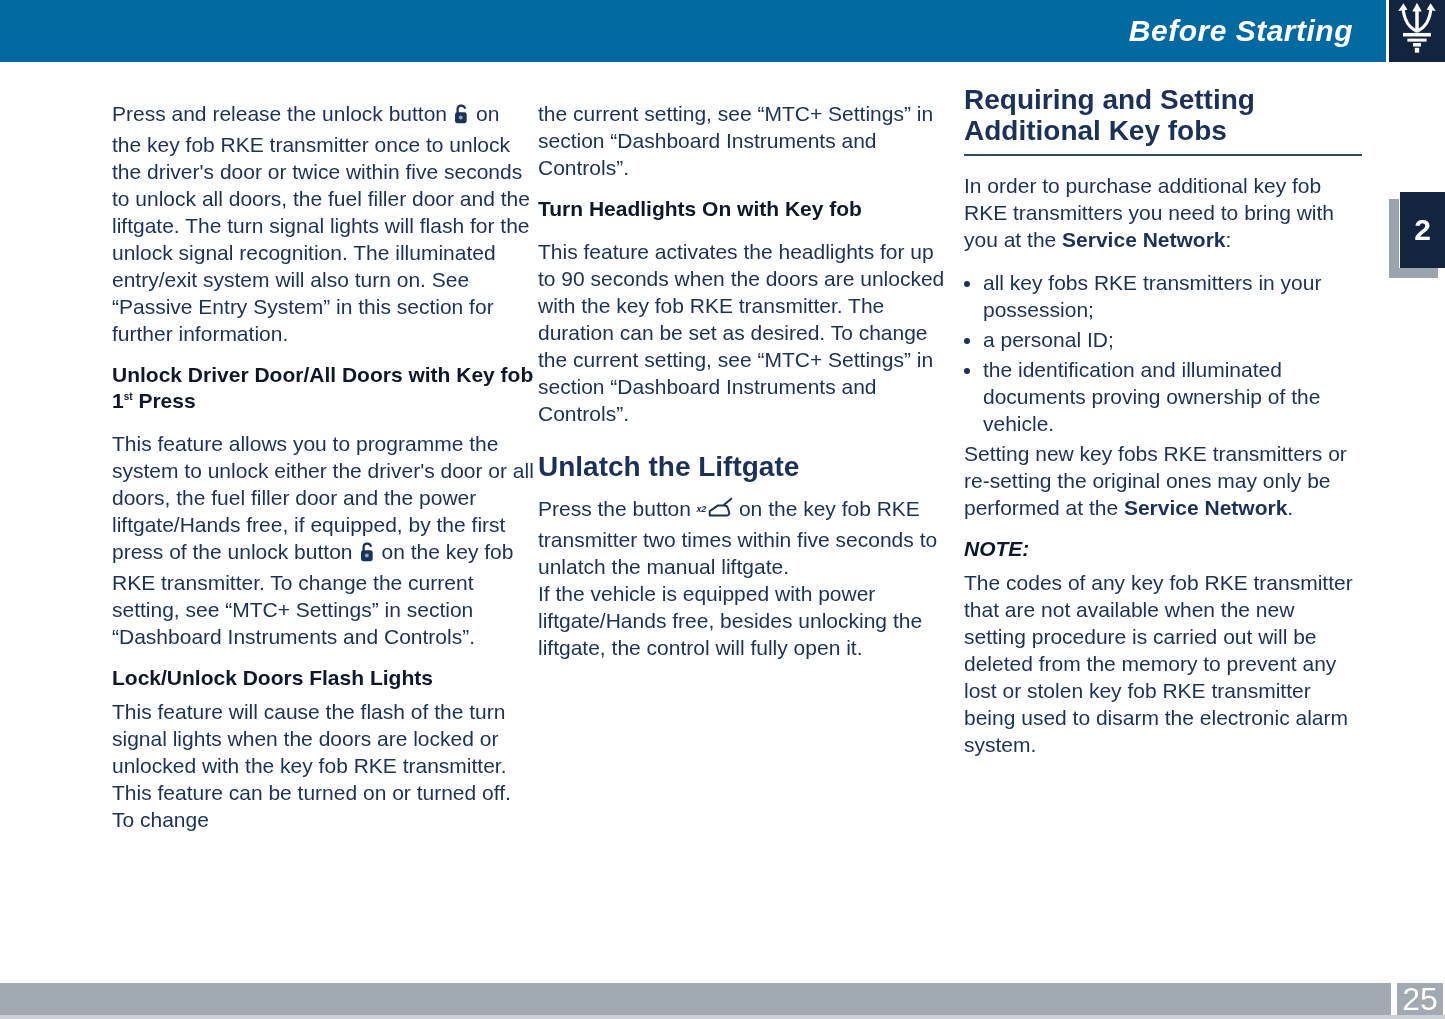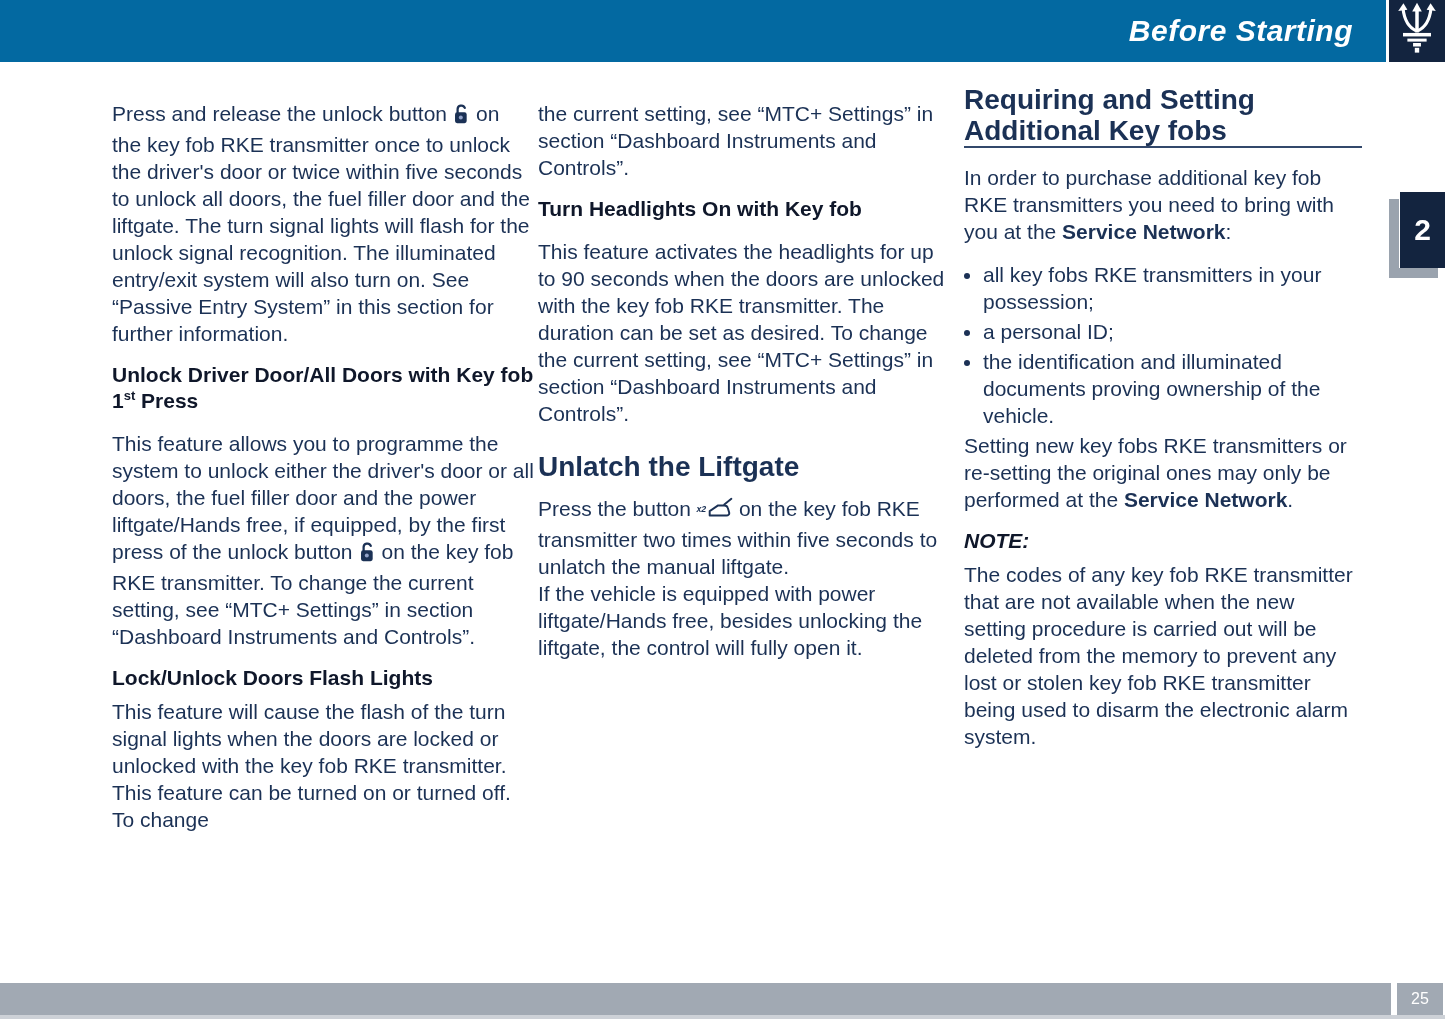--- a/index.html
+++ b/index.html
@@ -27,46 +27,46 @@
     background:#13243f; display:flex; align-items:center; justify-content:center;
   }
   
   .col { position:absolute; top:84px; font-size:21px; line-height:27px; }
   .col-1 { left:112px; width:422px; }
   .col-2 { left:538px; width:408px; }
   .col-3 { left:964px; width:398px; }
   h2.section-heading {
     font-size:28px; line-height:31px; font-weight:bold; margin:0 0 13px 0; color:#1b3155;
   }
-  h2.ruled { border-bottom:2px solid #32486b; padding-bottom:0; margin-bottom:16px; }
+  h2.ruled { border-bottom:2px solid #32486b; padding-bottom:8px; margin-bottom:16px; }
   h3.sub-heading {
     font-size:21px; line-height:26px; font-weight:bold; margin:15px 0 7px 0; color:#0f172a;
   }
   p.body-text { margin:16px 0 14px 0; }
   p.tight { margin:0; }
-  sup { font-size:13px; line-height:0; vertical-align:super; }
+  sup { font-size:10px; line-height:0; vertical-align:super; }
   .inline-icon { display:inline-block; vertical-align:-4px; margin:0 5px; }
   ul.bullet-list { margin:0; padding-left:19px; }
   ul.bullet-list li { margin:0 0 3px 0; }
   .note-label { font-style:italic; margin-top:21px; margin-bottom:9px; }
   .note-text { margin:0; }
   b.bold-run { font-weight:bold; }
   
   .tab-shadow-v { position:absolute; left:1389px; top:199px; width:10px; height:79px; background:#9aa3ae; }
   .tab-shadow-h { position:absolute; left:1389px; top:268px; width:49px; height:10px; background:#9aa3ae; }
   .chapter-tab {
     position:absolute; left:1400px; top:192px; width:45px; height:76px;
     background:#13243f; color:#ffffff; font-size:30px; font-weight:bold;
     display:flex; align-items:center; justify-content:center;
   }
   
   .footer-bar { position:absolute; left:0; top:983px; width:1391px; height:32px; background:#a1a9b3; }
   .footer-page-box {
     position:absolute; left:1397px; top:983px; width:46px; height:32px; background:#a1a9b3;
-    color:#ffffff; font-size:16px; display:flex; align-items:center; justify-content:center;
+    color:#ffffff; font-size:32px; display:flex; align-items:center; justify-content:center;
   }
   .footer-strip { position:absolute; left:0; top:1015px; width:1445px; height:4px; background:#cdd1d7; }
 </style>
 </head>
 <body>
 
 <div class="header-bar">
   <div class="page-title">Before Starting</div>
 </div>
 <div class="logo-divider"></div>

